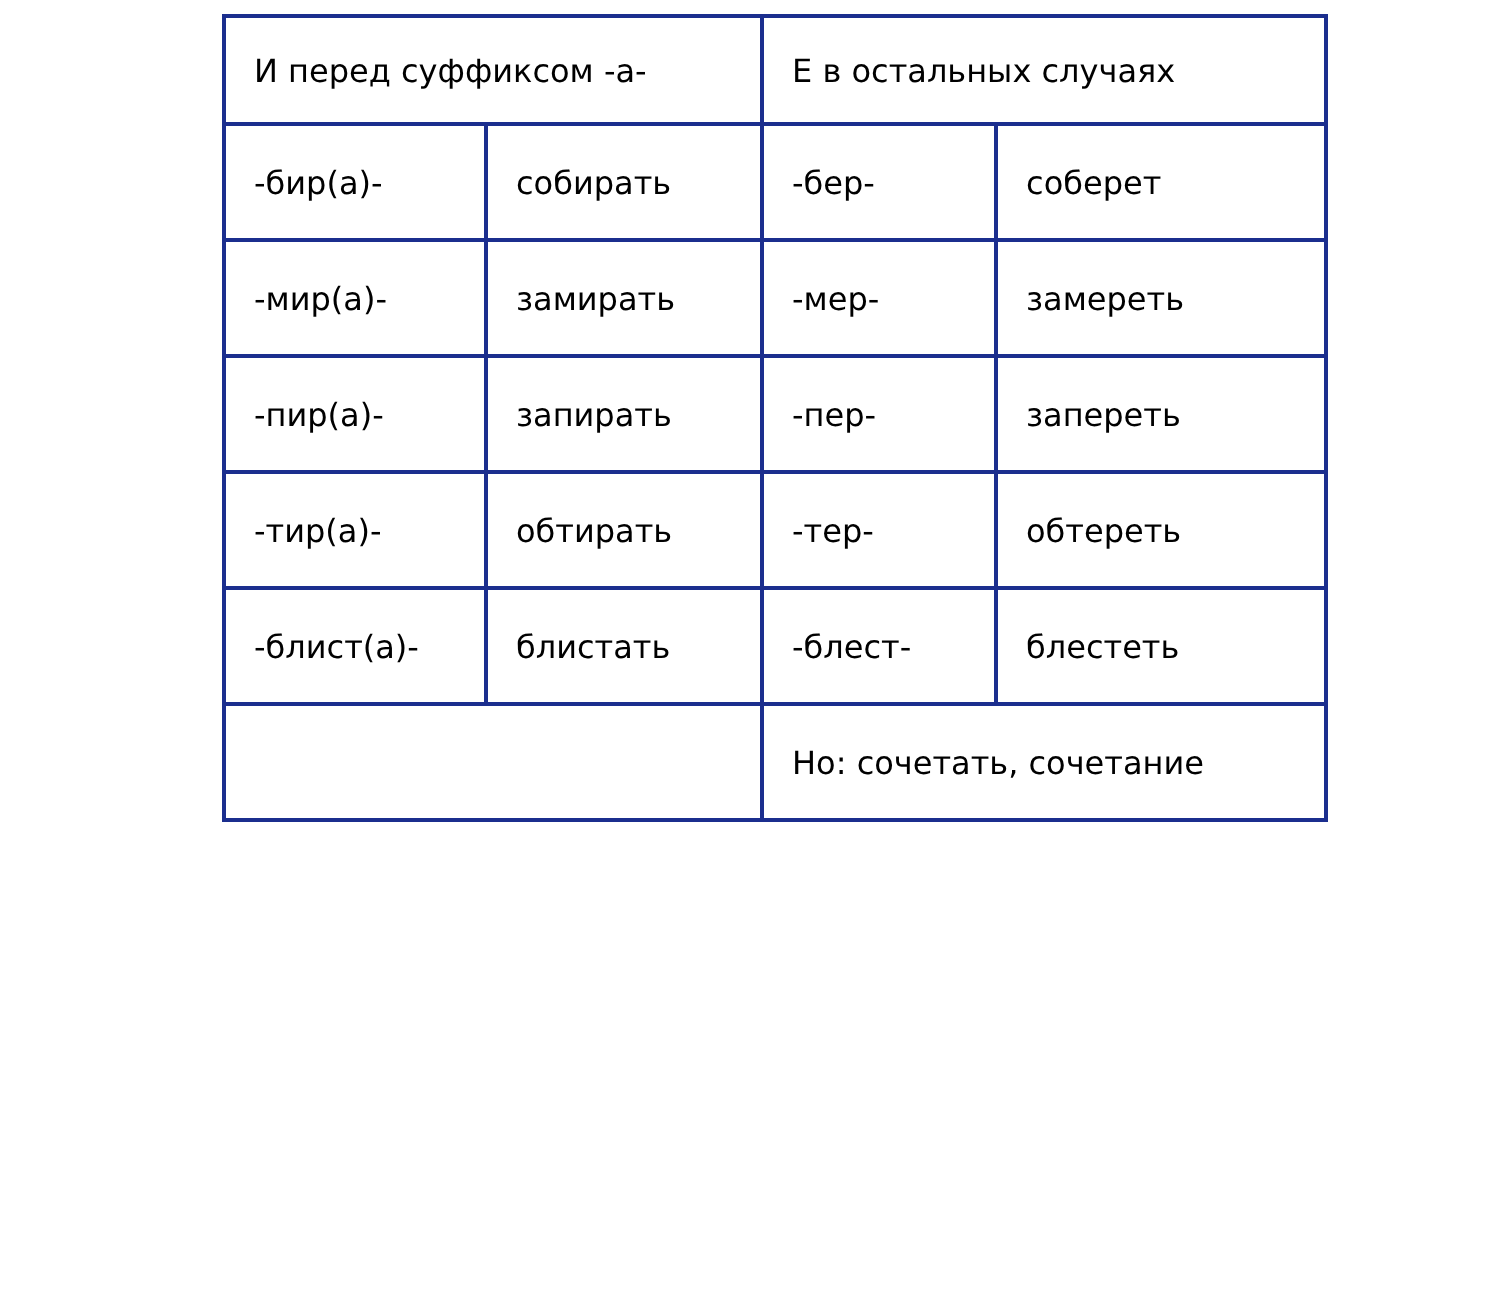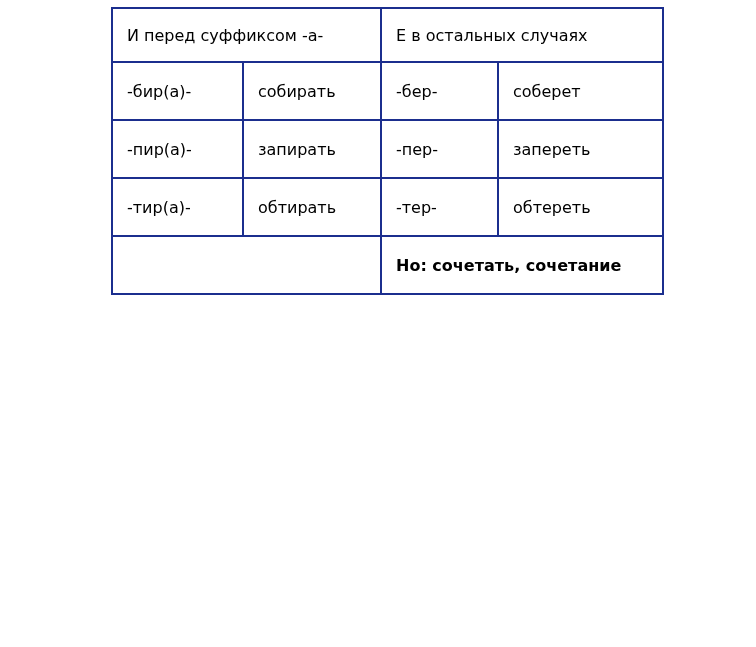--- a/index.html
+++ b/index.html
@@ -31,21 +31,21 @@
     border: 2px solid #1b2e8e;
     padding: 0 0 0 14px;
     vertical-align: middle;
     text-align: left;
     background: #ffffff;
     overflow: hidden;
     white-space: nowrap;
   }
   tr.header-row td { height: 52px; margin-top: 42px; }
   tr.data-row td   { height: 56px; }
-  tr.footer-row td { height: 56px; font-weight: bold; }
+  tr.footer-row td { height: 56px; }
   col.c1 { width: 131px; }
   col.c2 { width: 138px; }
   col.c3 { width: 117px; }
   col.c4 { width: 165px; }
 </style>
 </head>
 <body>
 
 <div class="stage">
   <table class="rule-table">
@@ -61,31 +61,43 @@
         <td colspan="2">Е в остальных случаях</td>
       </tr>
 
       <tr class="data-row">
         <td>-бир(а)-</td>
         <td>собирать</td>
         <td>-бер-</td>
         <td>соберет</td>
       </tr>
       <tr class="data-row">
+        <td>-мир(а)-</td>
+        <td>замирать</td>
+        <td>-мер-</td>
+        <td>замереть</td>
+      </tr>
+      <tr class="data-row">
         <td>-пир(а)-</td>
         <td>запирать</td>
         <td>-пер-</td>
         <td>запереть</td>
       </tr>
       <tr class="data-row">
         <td>-тир(а)-</td>
         <td>обтирать</td>
         <td>-тер-</td>
         <td>обтереть</td>
       </tr>
+      <tr class="data-row">
+        <td>-блист(а)-</td>
+        <td>блистать</td>
+        <td>-блест-</td>
+        <td>блестеть</td>
+      </tr>
 
       <tr class="footer-row">
         <td colspan="2"></td>
         <td colspan="2">Но: сочетать, сочетание</td>
       </tr>
     </tbody>
   </table>
 </div>
 
 </body></html>

